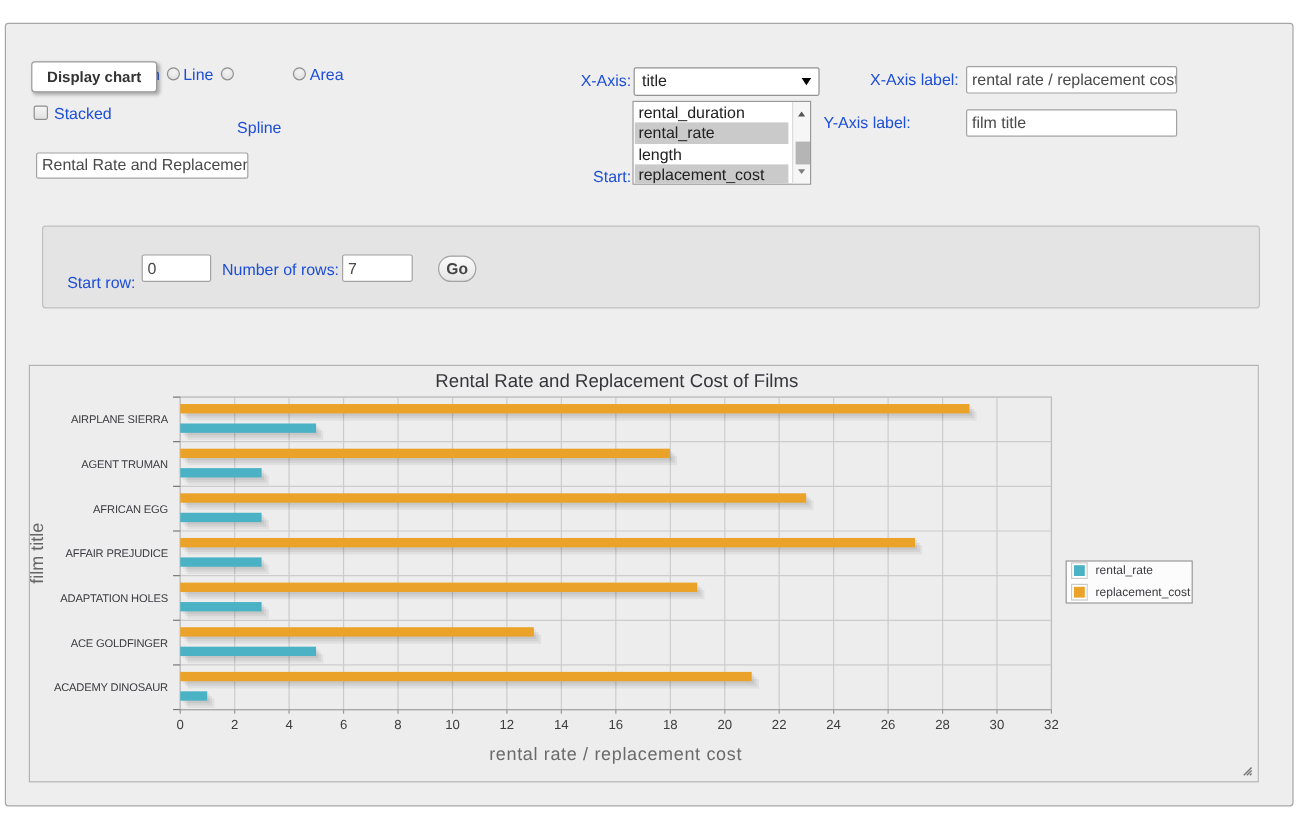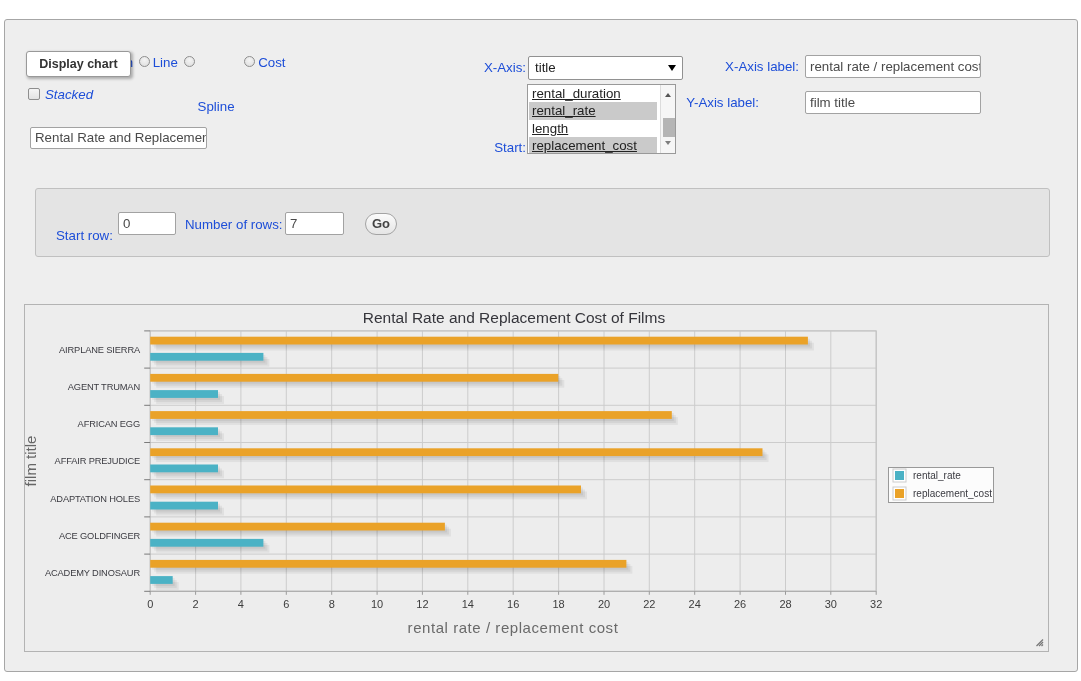--- a/index.html
+++ b/index.html
@@ -22,21 +22,21 @@
 #toolbar { left:35px; top:188px; width:1015px; height:69px; background:#e4e4e4;
   border:1px solid #c0c0c0; border-radius:3px; }
 #gobtn { left:365px; top:213px; width:32px; height:22px; border:1px solid #a3a3a3;
   border-radius:11px; background:linear-gradient(#fbfbfb,#e5e5e5); font-weight:bold;
   font-size:13px; color:#444; text-align:center; line-height:20px; }
 #chartbox { left:24px; top:304px; width:1025px; height:348px;
   border:1px solid #b3b3b3; background:#ededed; }
 #serlist { left:527px; top:84px; width:149px; height:70px; background:#fff;
   border:1px solid #999; overflow:hidden; }
 .opt { position:absolute; left:1px; font-size:13.3px; color:#222; line-height:17.4px;
-  padding-left:3px; width:128px;text-decoration:underline; }
+  padding-left:3px; width:128px; }
 .opt.sel { background:#cacaca; }
 #sbar { position:absolute; right:0; top:0; width:15px; height:68px; background:#f6f6f6;
   border-left:1px solid #dcdcdc; }
 .sarr { position:absolute; left:3.5px; width:0; height:0; }
 #sthumb { position:absolute; left:1.5px; top:33px; width:12px; height:19px; background:#b5b5b5; }
 #xsel { left:528px; top:56px; width:155px; height:24px; background:#fff;
   border:1px solid #919191; border-radius:2px; font-size:13.3px; color:#222; line-height:22px; padding-left:6px; }
 #xsel::after { content:""; position:absolute; right:6px; top:8px; width:0; height:0;
   border-left:4px solid transparent; border-right:4px solid transparent; border-top:6px solid #000; }
 </style></head>
@@ -47,24 +47,24 @@
 
  <span class="abs rad on" style="left:29px;top:56px;"></span>
  <span class="abs lbl" style="left:44.7px;top:55px;">Bar</span>
  <span class="abs rad" style="left:73.6px;top:56px;"></span>
  <span class="abs lbl" style="left:87.4px;top:55px;">Column</span>
  <span class="abs rad" style="left:138.6px;top:56px;"></span>
  <span class="abs lbl" style="left:152.7px;top:55px;">Line</span>
  <span class="abs rad" style="left:183.6px;top:56px;"></span>
  <span class="abs lbl" style="left:197.6px;top:55px;margin-top:44px;">Spline</span>
  <span class="abs rad" style="left:244.3px;top:56px;"></span>
- <span class="abs lbl" style="left:258.2px;top:55px;">Cost</span>
+ <span class="abs lbl" style="left:258.2px;top:55px;">Area</span>
 
  <span class="abs chk" style="left:28px;top:88px;"></span>
- <span class="abs lbl" style="left:45px;top:87px;font-style:italic;">Stacked</span>
+ <span class="abs lbl" style="left:45px;top:87px;">Stacked</span>
 
  <div class="abs inp" style="left:30px;top:127px;width:177px;height:22px;">Rental Rate and Replacement Cost of Films</div>
 
  <div class="abs lbl" style="left:406px;top:60.3px;width:120px;text-align:right;">X-Axis:</div>
  <div class="abs" id="xsel">title</div>
 
  <div class="abs lbl" style="left:406px;top:140px;width:120px;text-align:right;">Start:</div>
  <div class="abs" id="serlist">
    <div class="opt" style="top:0;">rental_duration</div>
    <div class="opt sel" style="top:17.4px;">rental_rate</div>

